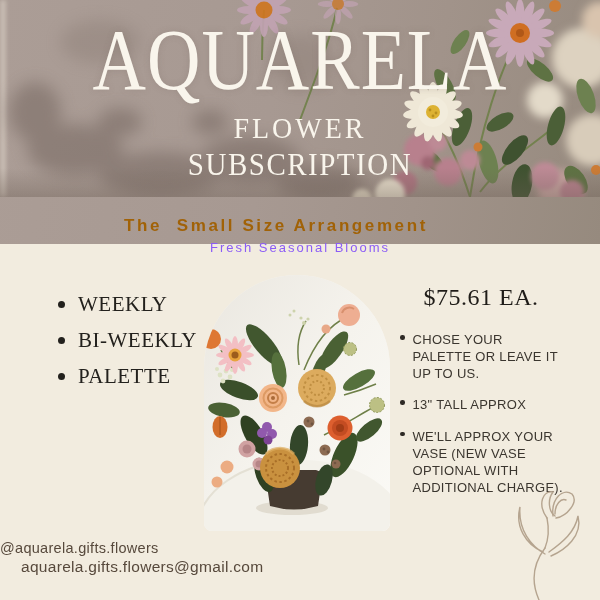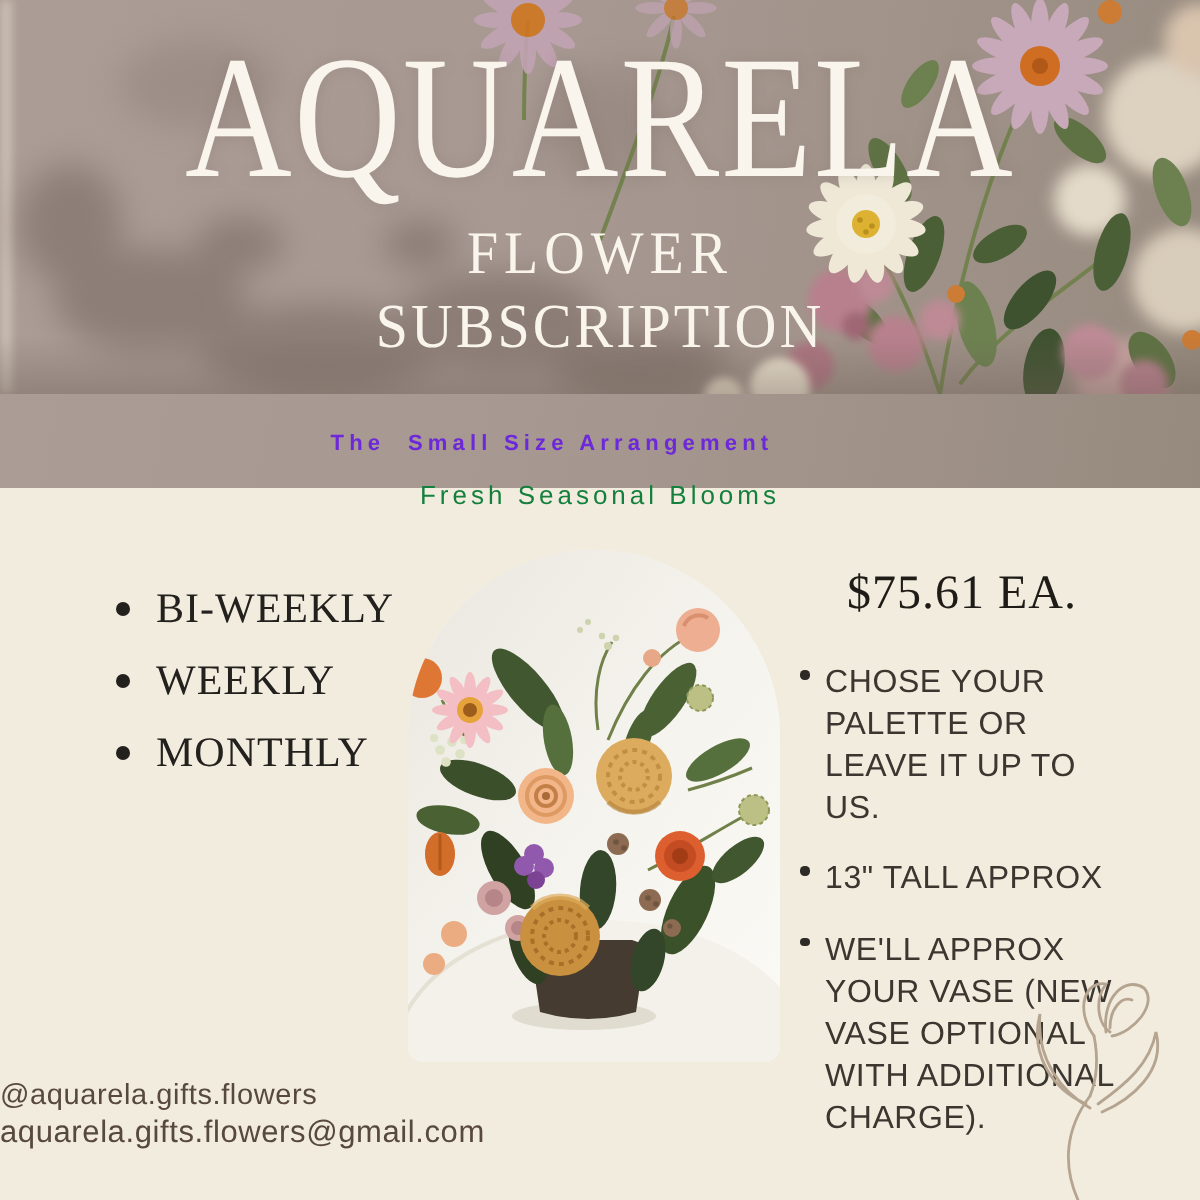--- a/index.html
+++ b/index.html
@@ -17,23 +17,23 @@
   .brand-title { position:absolute; top:24px; width:100%; font-size:74px; font-weight:400;
                  letter-spacing:1px; line-height:1; transform:scaleY(1.18); transform-origin:50% 60%;
                  text-shadow:0 0 6px rgba(120,105,95,.25); }
   .banner-sub1 { position:absolute; top:112px; width:100%; font-size:28px; letter-spacing:3px;
                  transform:scaleY(1.08); }
   .banner-sub2 { position:absolute; top:148px; width:100%; font-size:29px; letter-spacing:1.5px;
                  transform:scaleY(1.08); }
 
   
   .section-title { position:absolute; top:216px; width:552px; text-align:center;
-                   font-size:11px; letter-spacing:2.6px; color:#6d28d9; white-space:pre; }
+                   font-size:17px; letter-spacing:2.6px; color:#a16207; white-space:pre; }
   .section-subtitle { position:absolute; top:240px; width:600px; text-align:center;
-                      font-size:13px; letter-spacing:2px; color:#15803d; }
+                      font-size:13px; letter-spacing:2px; color:#8b5cf6; }
 
   
   .freq-list { position:absolute; left:58px; top:292px; list-style:none;
                font-family:"Liberation Serif", serif; color:#23211d; }
   .freq-list li { display:flex; align-items:center; margin-bottom:11px;
                   font-size:21px; letter-spacing:.5px; }
   .freq-dot { width:7px; height:7px; border-radius:50%; background:#23211d;
               margin-right:13px; flex:0 0 auto; }
 
   
@@ -41,27 +41,27 @@
           border-radius:93px 93px 8px 8px; overflow:hidden; background:#f6f4ee; }
 
   
   .price-col { position:absolute; left:398px; top:284px; width:166px; }
   .price { font-family:"Liberation Serif", serif; font-size:24px; letter-spacing:.5px;
            color:#1f1c18; text-align:center; margin-bottom:20px; }
   .detail-list { list-style:none; }
   .detail-list li { display:flex; margin-bottom:14px; }
   .detail-dot { width:4.5px; height:4.5px; border-radius:50%; background:#2e2a25;
                 margin:4px 8px 0 2px; flex:0 0 auto; }
-  .detail-text { font-size:16px; letter-spacing:.3px; line-height:1.32; color:#3b362f; }
+  .detail-text { font-size:13px; letter-spacing:.3px; line-height:1.32; color:#3b362f; }
 
   
   .contact { position:absolute; left:0; top:540px; width:590px; text-align:left;
              color:#57493c; }
   .contact-line1 { font-size:14.5px; letter-spacing:.3px; }
-  .contact-line2 { font-size:15.5px; letter-spacing:.3px; margin-top:2px; }
+  .contact-line2 { font-size:15.5px; letter-spacing:.3px; margin-top:2px;padding-left:21px; }
 
   
   .lineart { position:absolute; left:503px; top:488px; }
 </style>
 </head>
 <body>
 
 <div class="poster">
 
   <header class="banner">
@@ -239,29 +239,29 @@
       <div class="banner-sub2">SUBSCRIPTION</div>
     </div>
   </header>
 
   <h2 class="section-title">The  Small Size Arrangement</h2>
   <div class="section-subtitle">Fresh Seasonal Blooms</div>
 
   <ul class="freq-list">
     <li>
       <span class="freq-dot"></span>
+      <span>WEEKLY</span>
+    </li>
+    <li>
+      <span class="freq-dot"></span>
       <span>BI-WEEKLY</span>
     </li>
     <li>
       <span class="freq-dot"></span>
-      <span>WEEKLY</span>
-    </li>
-    <li>
-      <span class="freq-dot"></span>
-      <span>MONTHLY</span>
+      <span>PALETTE</span>
     </li>
   </ul>
 
   <div class="arch">
     <svg width="186" height="256" viewBox="0 0 186 256">
       <defs>
         <linearGradient id="wall" x1="0" y1="0" x2="1" y2="1">
           <stop offset="0" stop-color="#eae7e0"></stop>
           <stop offset=".5" stop-color="#f5f3ed"></stop>
           <stop offset="1" stop-color="#fbfaf6"></stop>

